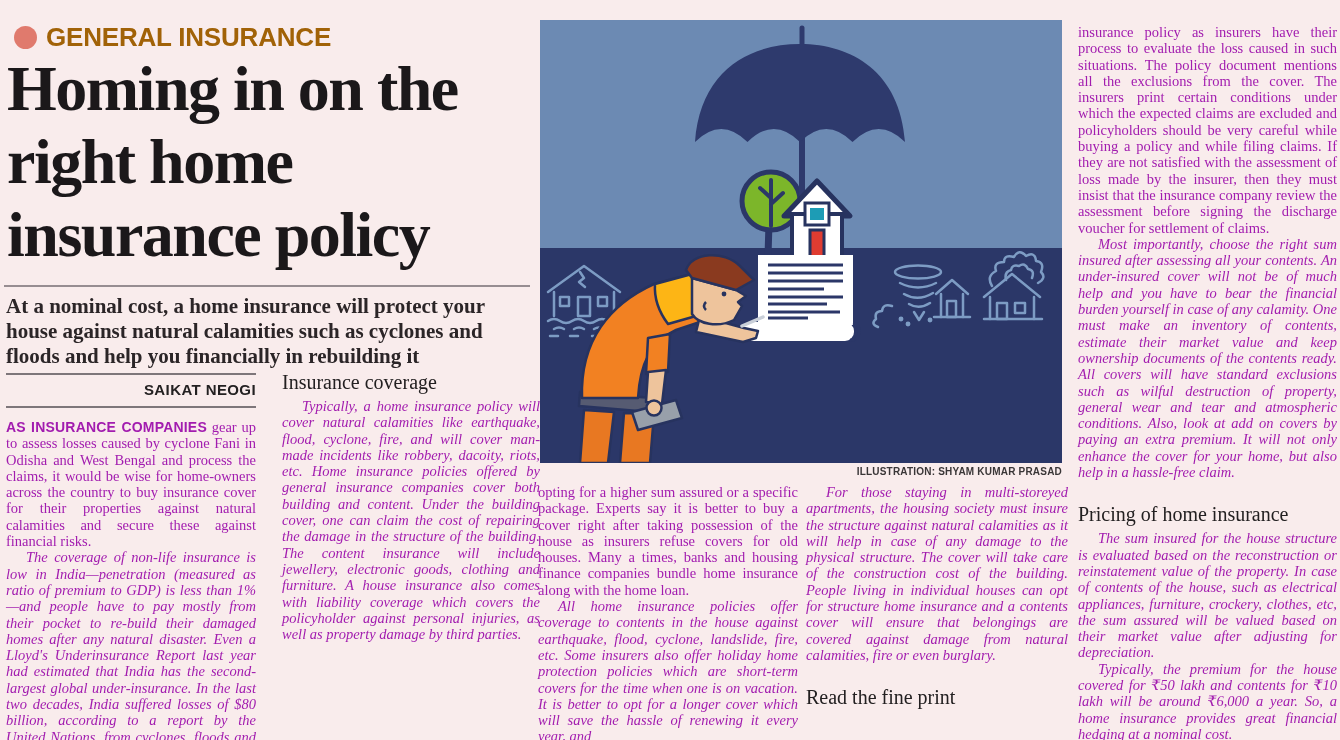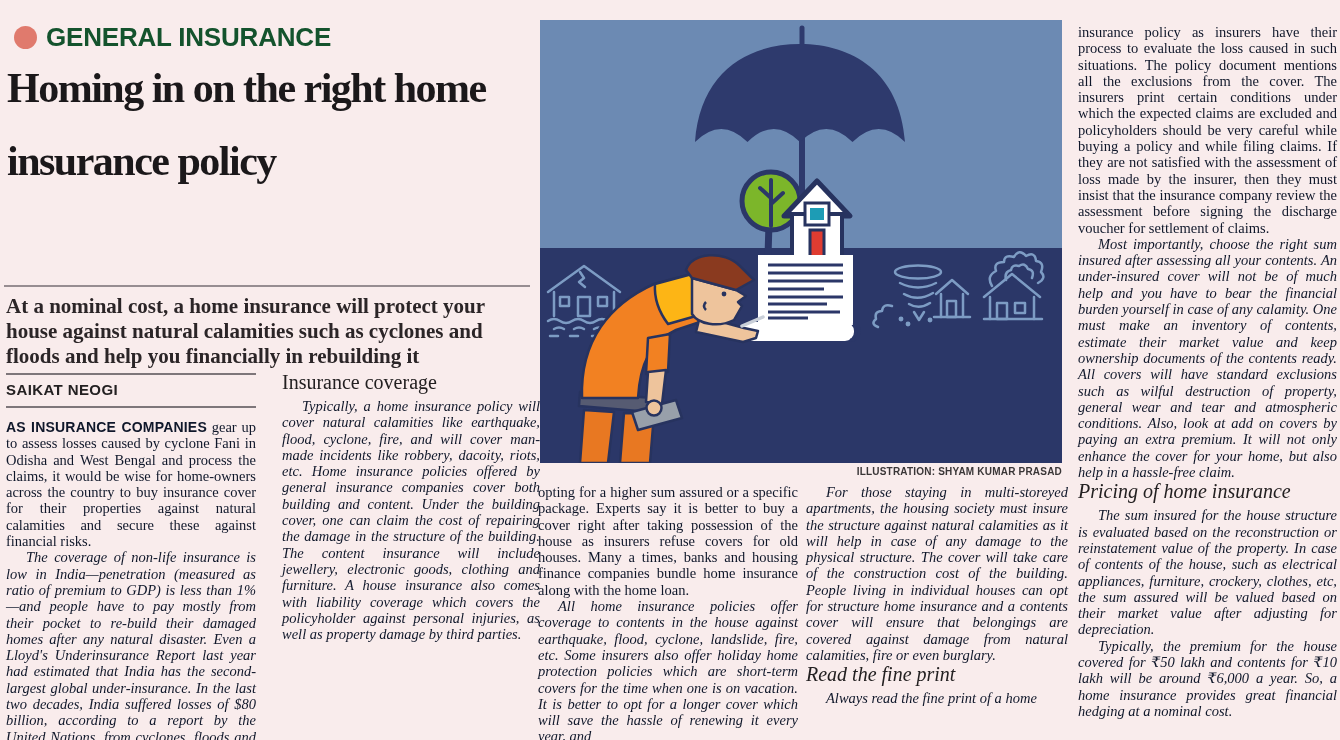--- a/index.html
+++ b/index.html
@@ -7,70 +7,71 @@
     width:1340px;height:740px;position:relative;overflow:hidden;
     background:#f9ecec;color:#231f20;
     font-family:"Liberation Serif","DejaVu Serif",serif;
   }
   .abs{position:absolute;}
 
   
   #kicker{left:14px;top:22px;display:flex;align-items:center;gap:9px;}
   #kicker .kicker-label{
     font-family:"Liberation Sans","DejaVu Sans",sans-serif;
-    font-weight:700;font-size:26px;letter-spacing:-0.2px;color:#14532d;
+    font-weight:700;font-size:26px;letter-spacing:-0.2px;color:#a16207;
   }
 
   
   #headline{
     left:7px;top:52px;width:526px;
-    font-weight:700;font-size:42px;line-height:73px;letter-spacing:-1.5px;
+    font-weight:700;font-size:64px;line-height:73px;letter-spacing:-1.5px;
     color:#1b181a;
   }
 
   #rule-standfirst{left:4px;top:285px;width:526px;height:2px;background:#978d91;}
 
   
   #standfirst{
     left:6px;top:294px;width:526px;
     font-weight:700;font-size:21px;line-height:25px;color:#2b2527;
   }
 
   
   #byline-block{
     left:6px;top:373px;width:250px;
     border-top:2px solid #7e767a;border-bottom:2px solid #7e767a;
     padding:6px 0 7px;
+    text-align:right;
   }
   .byline-name{
     font-family:"Liberation Sans","DejaVu Sans",sans-serif;
     font-weight:700;font-size:15px;letter-spacing:0.4px;color:#232021;
   }
 
   
   .col{position:absolute;}
   #col1{left:6px;top:419px;width:250px;}
   #col2{left:272px;top:371px;width:258px;margin-left:10px;}
   #col3{left:538px;top:484px;width:260px;}
   #col4{left:806px;top:484px;width:262px;}
   #col5{left:1078px;top:24px;width:259px;}
 
   .body-p{
     margin:0;font-size:14.5px;line-height:16.3px;
-    text-align:justify;color:#0f172a;
+    text-align:justify;color:#a21caf;
   }
   .body-p.ind{text-indent:20px;font-style:italic;}
   .lead-in{
     font-family:"Liberation Sans","DejaVu Sans",sans-serif;
     font-weight:700;font-size:14px;letter-spacing:0.2px;
   }
   .subhead{
     margin:0 0 4px 0;font-weight:400;font-size:20px;line-height:23px;color:#232021;
   }
-  .subhead.spaced{margin-top:0;font-style:italic;}
+  .subhead.spaced{margin-top:23px;}
 
   
   #illustration{left:540px;top:20px;width:522px;height:443px;}
   #illustration svg{display:block;}
   #caption{
     left:540px;top:466px;width:522px;text-align:right;
     font-family:Liberation Sans, sans-serif;
     font-weight:700;font-size:10px;letter-spacing:0.2px;color:#3a3637;
   }
 </style>
@@ -216,21 +217,20 @@
 <div class="abs" id="caption">ILLUSTRATION: SHYAM KUMAR PRASAD</div>
 
 <div class="col" id="col3">
   <p class="body-p">opting for a higher sum assured or a specific package. Experts say it is better to buy a cover right after taking possession of the house as insurers refuse covers for old houses. Many a times, banks and housing finance companies bundle home insurance along with the home loan.</p>
   <p class="body-p ind">All home insurance policies offer coverage to contents in the house against earthquake, flood, cyclone, landslide, fire, etc. Some insurers also offer holiday home protection policies which are short-term covers for the time when one is on vacation. It is better to opt for a longer cover which will save the hassle of renewing it every year, and</p>
 </div>
 
 <div class="col" id="col4">
   <p class="body-p ind">For those staying in multi-storeyed apartments, the housing society must insure the structure against natural calamities as it will help in case of any damage to the physical structure. The cover will take care of the construction cost of the building. People living in individual houses can opt for structure home insurance and a contents cover will ensure that belongings are covered against damage from natural calamities, fire or even burglary.</p>
   <h3 class="subhead spaced">Read the fine print</h3>
-  <p class="body-p ind">Always read the fine print of a home</p>
 </div>
 
 <div class="col" id="col5">
   <p class="body-p">insurance policy as insurers have their process to evaluate the loss caused in such situations. The policy document mentions all the exclusions from the cover. The insurers print certain conditions under which the expected claims are excluded and policyholders should be very careful while buying a policy and while filing claims. If they are not satisfied with the assessment of loss made by the insurer, then they must insist that the insurance company review the assessment before signing the discharge voucher for settlement of claims.</p>
   <p class="body-p ind">Most importantly, choose the right sum insured after assessing all your contents. An under-insured cover will not be of much help and you have to bear the financial burden yourself in case of any calamity. One must make an inventory of contents, estimate their market value and keep ownership documents of the contents ready. All covers will have standard exclusions such as wilful destruction of property, general wear and tear and atmospheric conditions. Also, look at add on covers by paying an extra premium. It will not only enhance the cover for your home, but also help in a hassle-free claim.</p>
   <h3 class="subhead spaced">Pricing of home insurance</h3>
   <p class="body-p ind">The sum insured for the house structure is evaluated based on the reconstruction or reinstatement value of the property. In case of contents of the house, such as electrical appliances, furniture, crockery, clothes, etc, the sum assured will be valued based on their market value after adjusting for depreciation.</p>
   <p class="body-p ind">Typically, the premium for the house covered for ₹50 lakh and contents for ₹10 lakh will be around ₹6,000 a year. So, a home insurance provides great financial hedging at a nominal cost.</p>
 </div>
 

